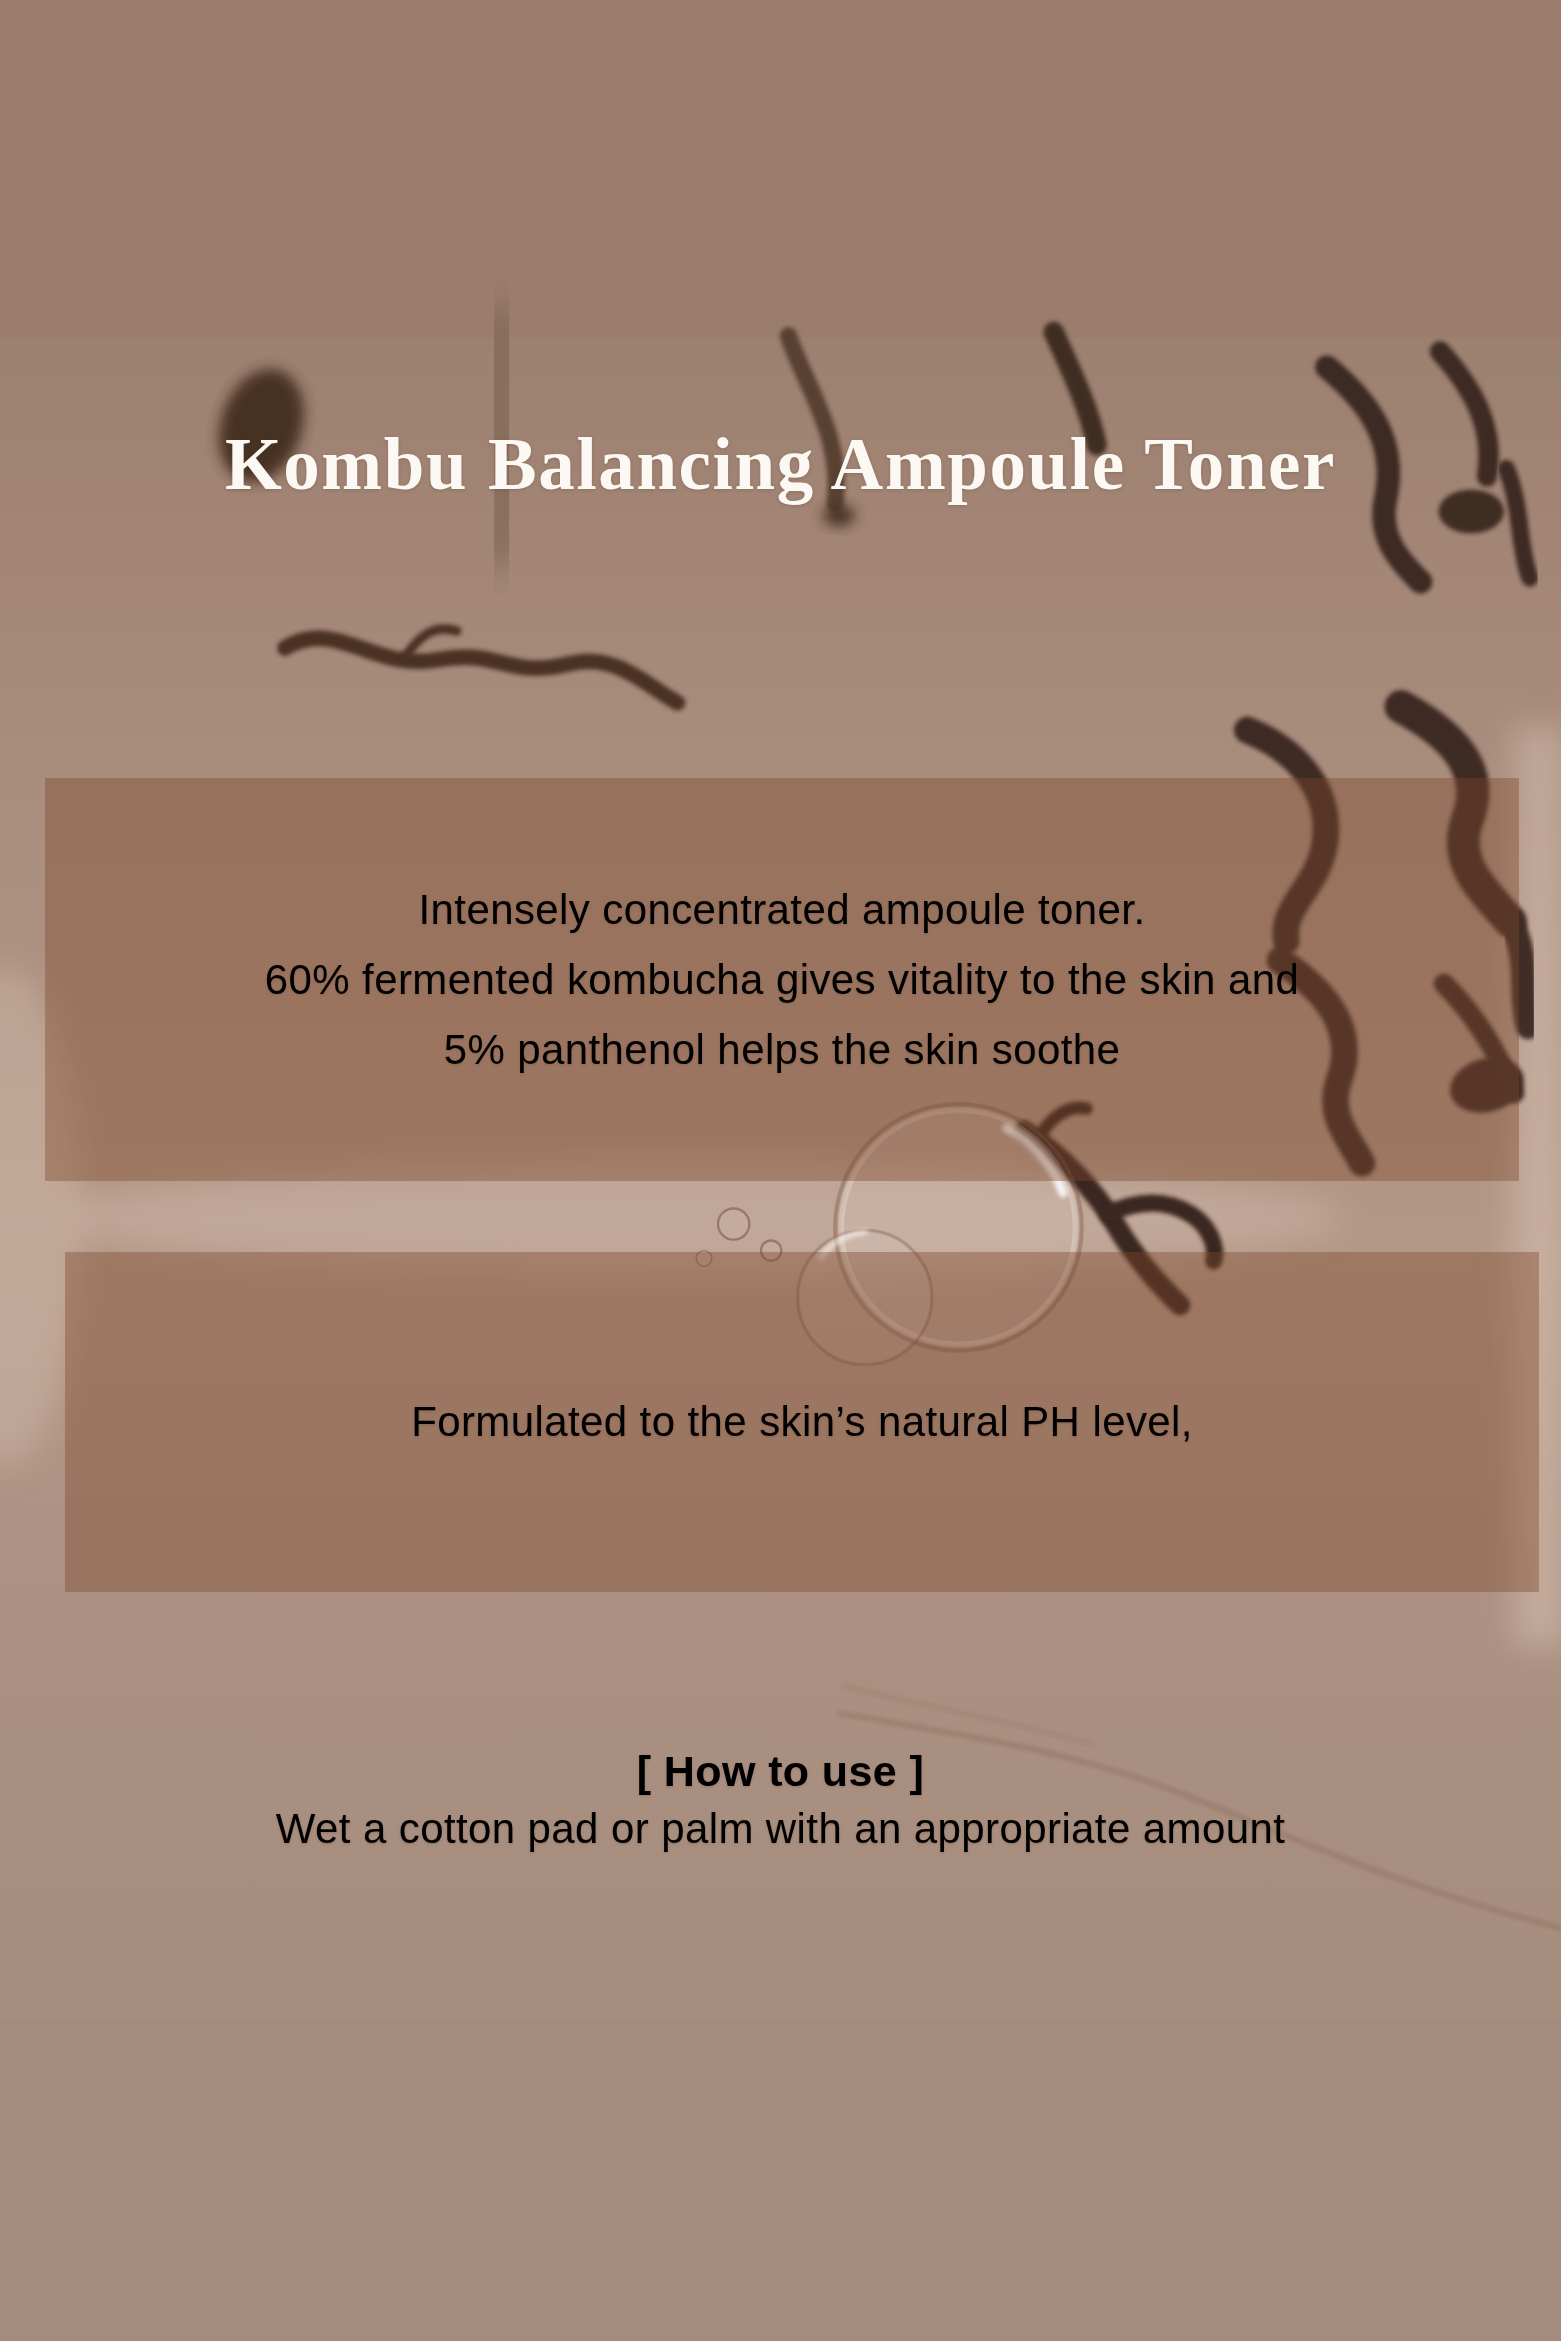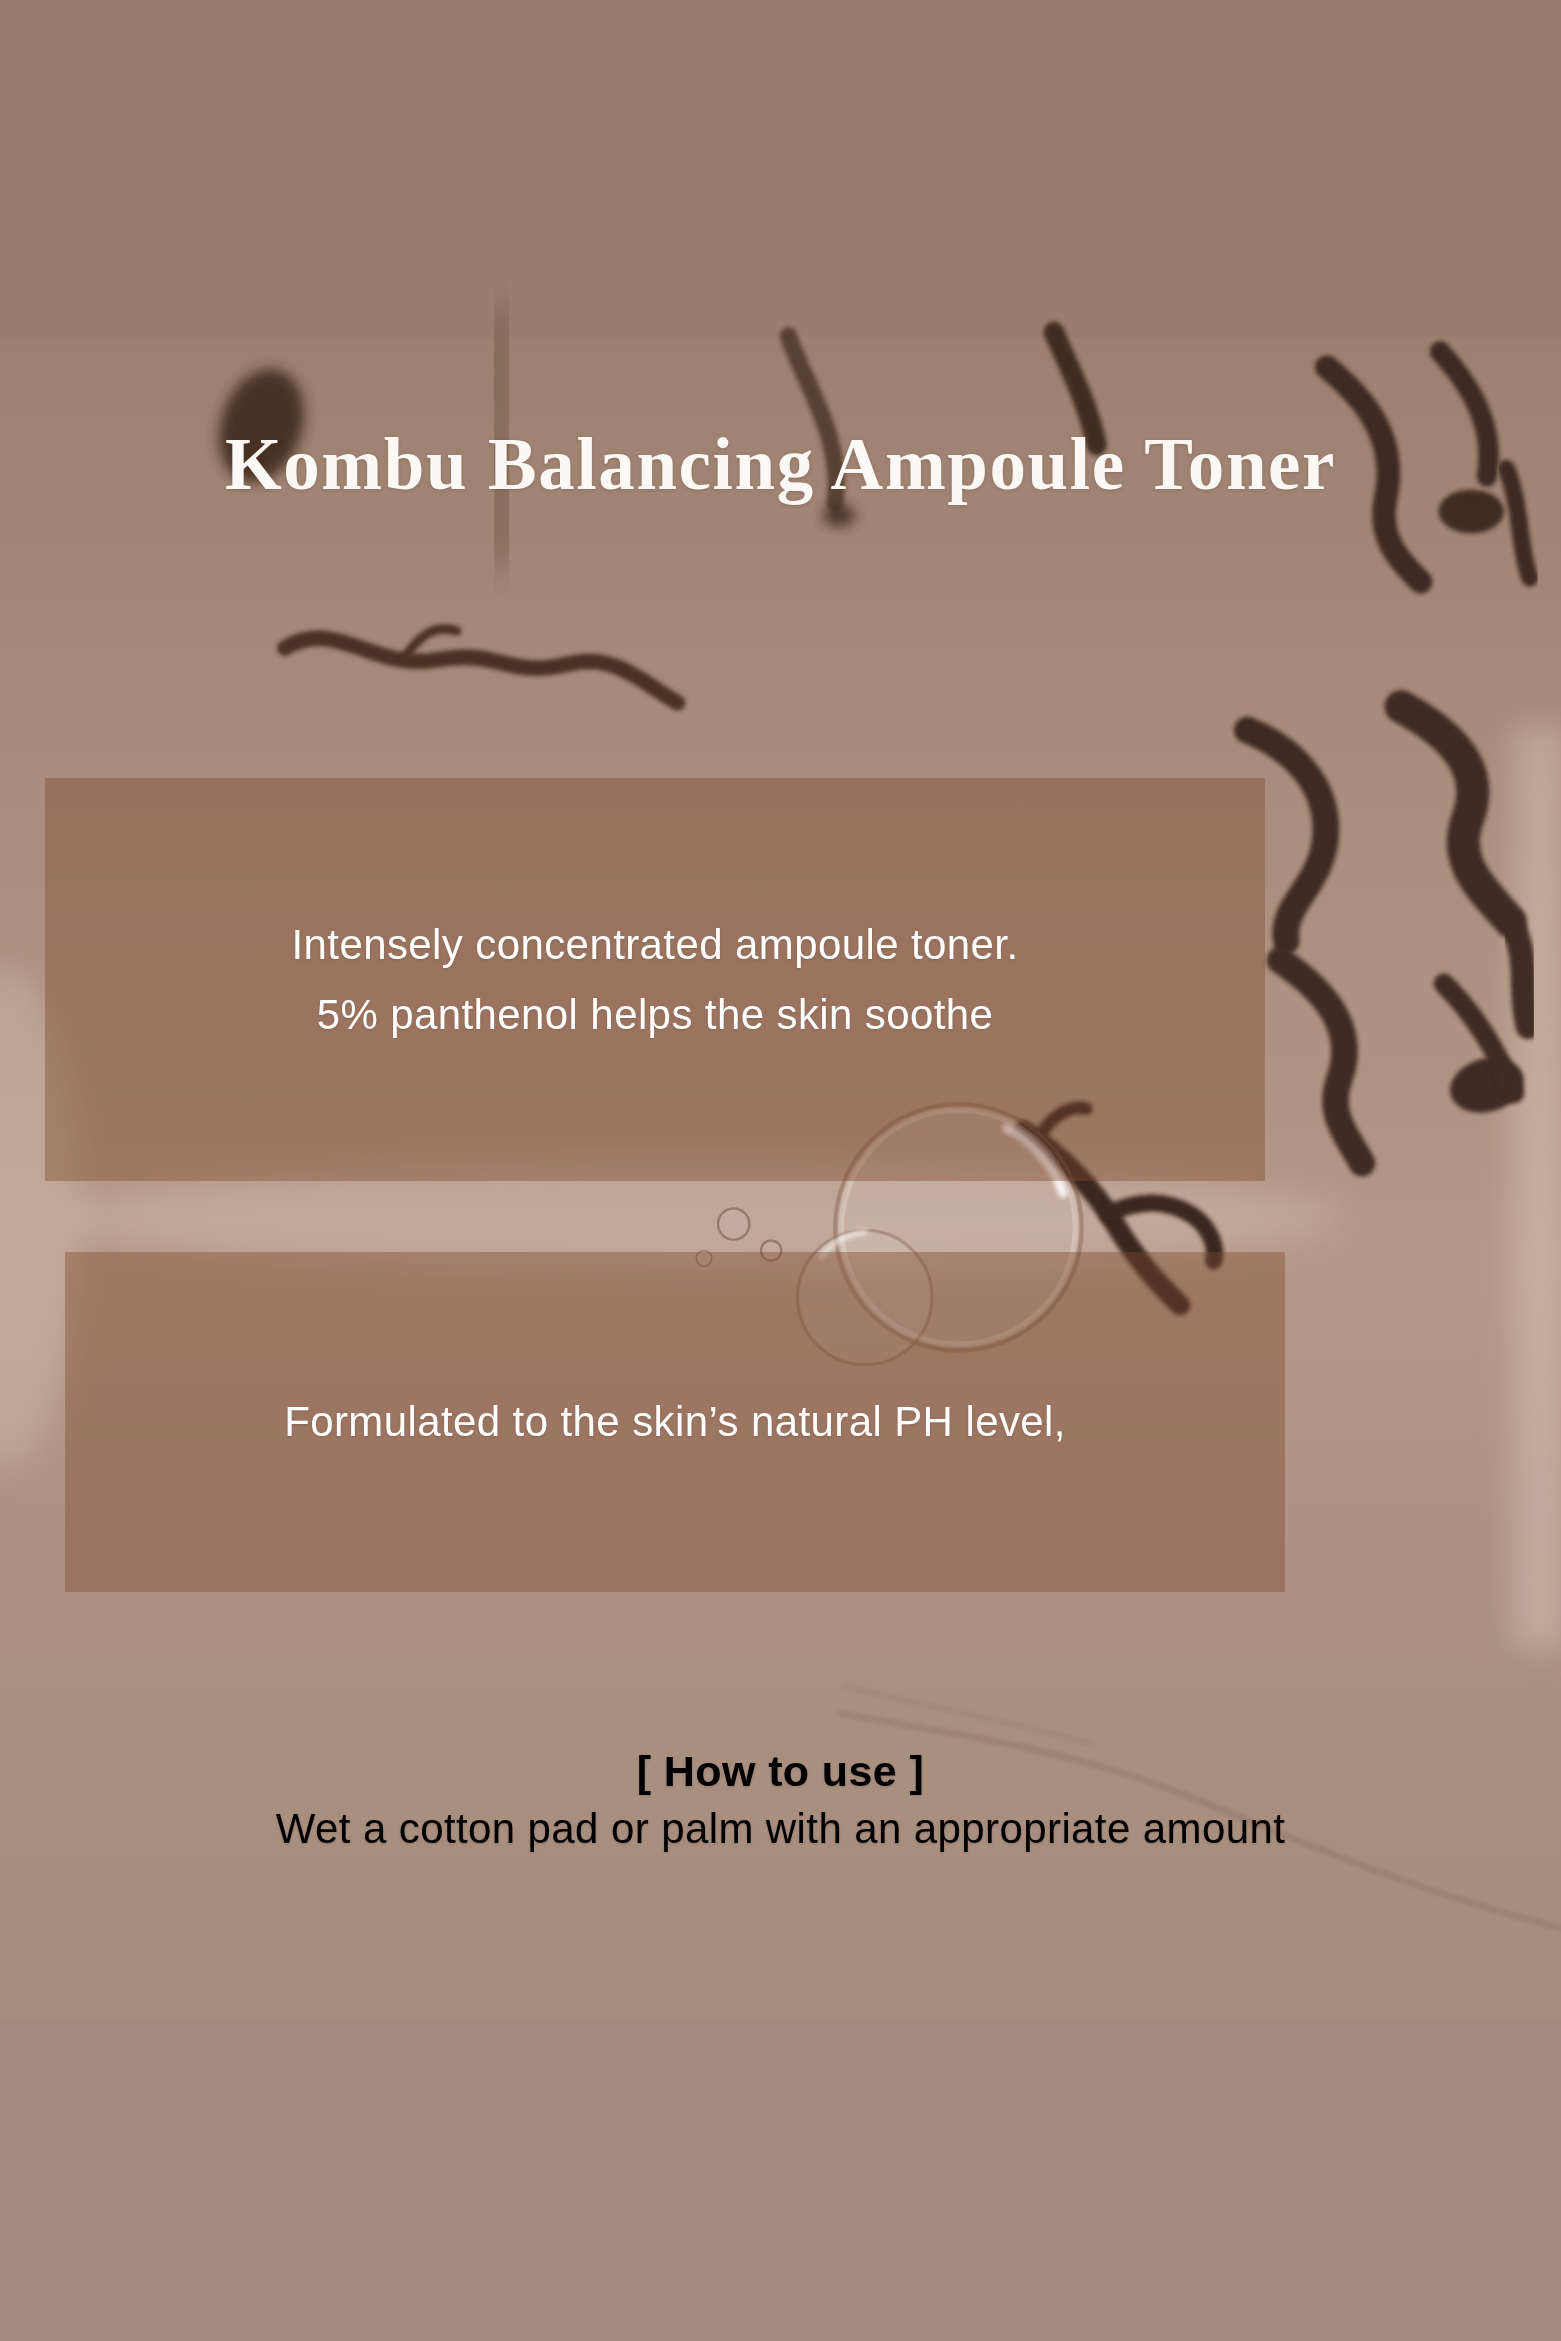--- a/index.html
+++ b/index.html
@@ -10,24 +10,24 @@
   .photo-bg{position:absolute;left:0;top:0;width:1561px;height:2342px;display:block;}
   .page-title{
     position:absolute;top:420px;left:0;width:100%;
     text-align:center;
     font-family:"Liberation Serif","DejaVu Serif",serif;
     font-weight:700;font-size:73px;line-height:1.22;letter-spacing:1.6px;
     color:#fcf8f4;text-shadow:0 0.8px 3.1px rgba(95,63,46,0.30);
     white-space:nowrap;
   }
   .panel{
-    position:absolute;left:45px;width:1220px;
+    position:absolute;left:45px;width:1474px;
     background:rgba(126,72,44,0.40);
     display:flex;flex-direction:column;justify-content:center;align-items:center;
-    color:#ffffff;font-size:42px;line-height:70px;letter-spacing:0.4px;
+    color:#000000;font-size:42px;line-height:70px;letter-spacing:0.4px;
     text-align:center;text-shadow:0 0.8px 2.3px rgba(90,60,45,0.28);
   }
   .panel-1{top:778px;height:403px;}
   .panel-2{top:1252px;height:340px;margin-left:20px;}
   .panel span{display:block;white-space:nowrap;}
   .howto{
     position:absolute;top:1742px;left:0;width:100%;
     text-align:center;color:#000000;
     font-size:42px;line-height:58px;letter-spacing:0.4px;
     text-shadow:0 0.8px 2.3px rgba(90,60,45,0.28);
@@ -117,20 +117,21 @@
       <circle cx="940" cy="1568" r="20" stroke="rgba(110,75,58,0.5)" stroke-width="3" fill="rgba(255,255,255,0.05)"></circle>
       <circle cx="988" cy="1602" r="13" stroke="rgba(110,75,58,0.5)" stroke-width="3" fill="rgba(255,255,255,0.05)"></circle>
       <circle cx="902" cy="1612" r="10" stroke="rgba(110,75,58,0.45)" stroke-width="2" fill="rgba(255,255,255,0.05)"></circle>
     </g>
   </svg>
 
   <div class="page-title">Kombu Balancing Ampoule Toner</div>
 
   <div class="panel panel-1">
     <span>Intensely concentrated ampoule toner.</span>
+    <span>60% fermented kombucha gives vitality to the skin and</span>
     <span>5% panthenol helps the skin soothe</span>
   </div>
 
   <div class="panel panel-2">
     <span>Formulated to the skin’s natural PH level,</span>
   </div>
 
   <div class="howto">
     <span class="howto-heading">[ How to use ]</span>
     <span>Wet a cotton pad or palm with an appropriate amount</span>

